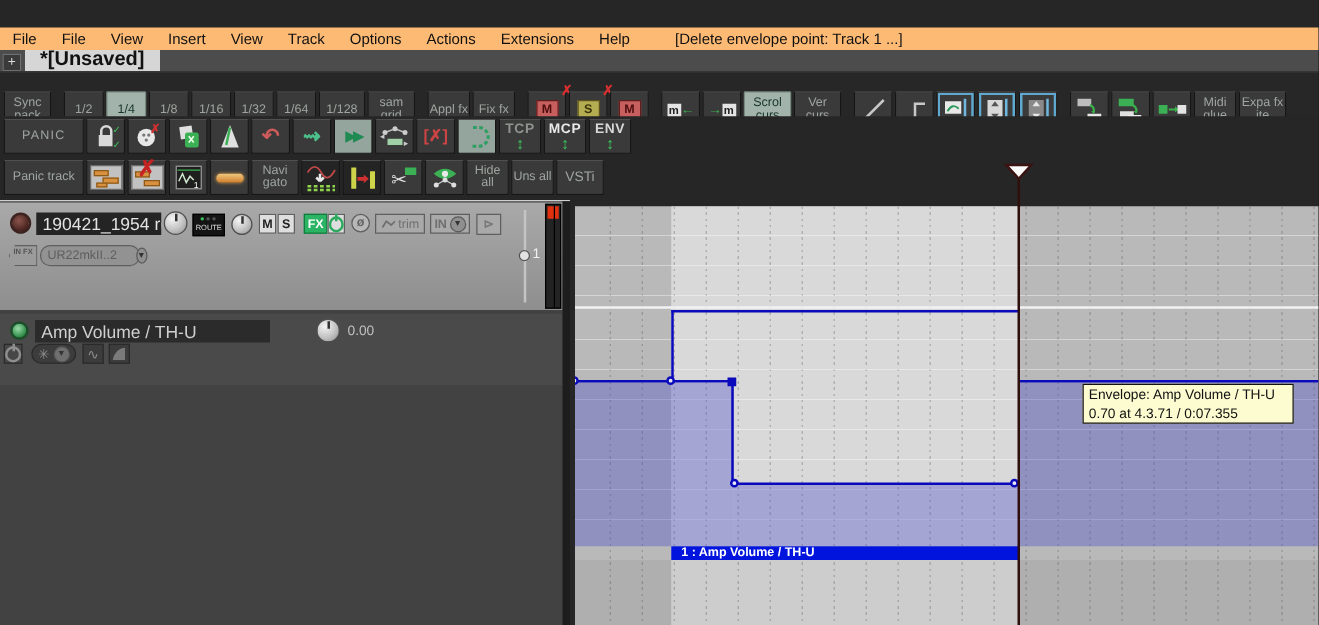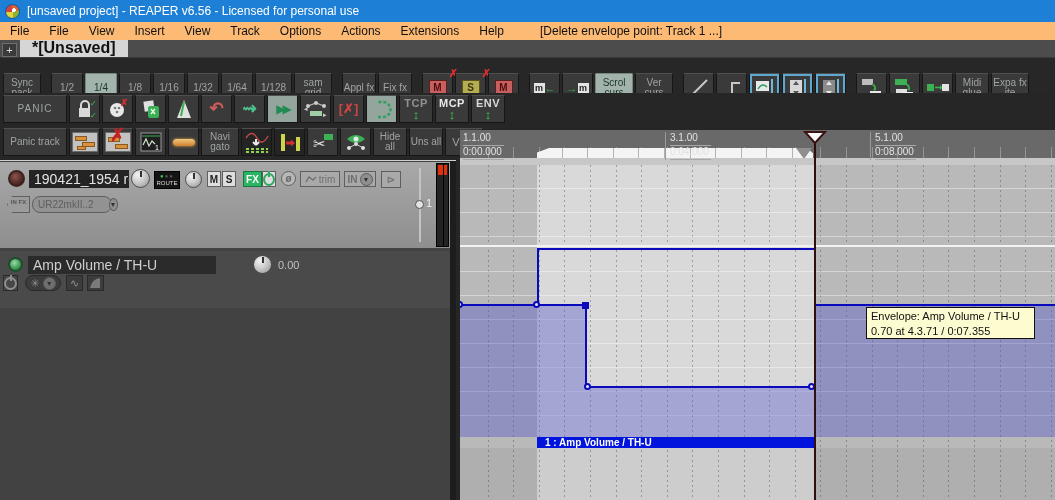--- a/index.html
+++ b/index.html
@@ -129,24 +129,20 @@
   #edit-cursor-tri{left:803px;top:130px;z-index:31;}
   #tooltip{position:absolute;left:406px;top:142px;width:169px;height:32px;background:#fdfbd0;
       border:1px solid #111;color:#111;font-size:11px;line-height:15px;padding:1px 4px;
       box-sizing:border-box;white-space:nowrap;z-index:40;}
 </style>
 </head>
 <body>
 
 <div id="app">
 
-  <div class="abs" id="titlebar">
-    <span id="reaper-logo"></span>
-    <span>[unsaved project] - REAPER v6.56 - Licensed for personal use</span>
-  </div>
 
   <div class="abs" id="menubar">
     <div style="display:flex">
 
     <div class="menu-item">File</div>
         <div class="menu-item">File</div>
         <div class="menu-item">View</div>
         <div class="menu-item">Insert</div>
         <div class="menu-item">View</div>
         <div class="menu-item">Track</div>
@@ -484,38 +480,20 @@
         </div>
       <div class="dkbtn" style="left:87px;top:24px;width:17px;height:16px">
           <svg width="11" height="10">
             <path d="M0,10 Q2,1 10,0 L10,10 Z" fill="#7a7a7a"></path>
           </svg>
         </div>
     </div>
     <div id="tcp-edge"></div>
   </div>
 
-  <div class="abs" id="ruler">
-    <div class="ticks"></div>
-    <div id="loopband"></div>
-    <div id="loop-end-tri"></div>
-    <div class="strip"></div>
-    <div class="rmark" style="left:3px">
-      <span>1.1.00</span>
-        <span>0:00.000</span>
-    </div>
-    <div class="rmark sep" style="left:205px">
-      <span>3.1.00</span>
-        <span>0:04.000</span>
-    </div>
-    <div class="rmark sep" style="left:410px">
-      <span>5.1.00</span>
-        <span>0:08.000</span>
-    </div>
-  </div>
 
   <div class="abs" id="lanes">
     <div id="selcol"></div>
     <div id="vgrid"></div>
     <div class="hlines" style="top:0;height:80px"></div>
     <div class="hlines" style="top:83px;height:189px"></div>
     <div id="track-sep"></div>
     <div id="belowlanes"></div>
 
     <div class="eline" style="left:77px;top:83px;width:278px;height:2px"></div>

